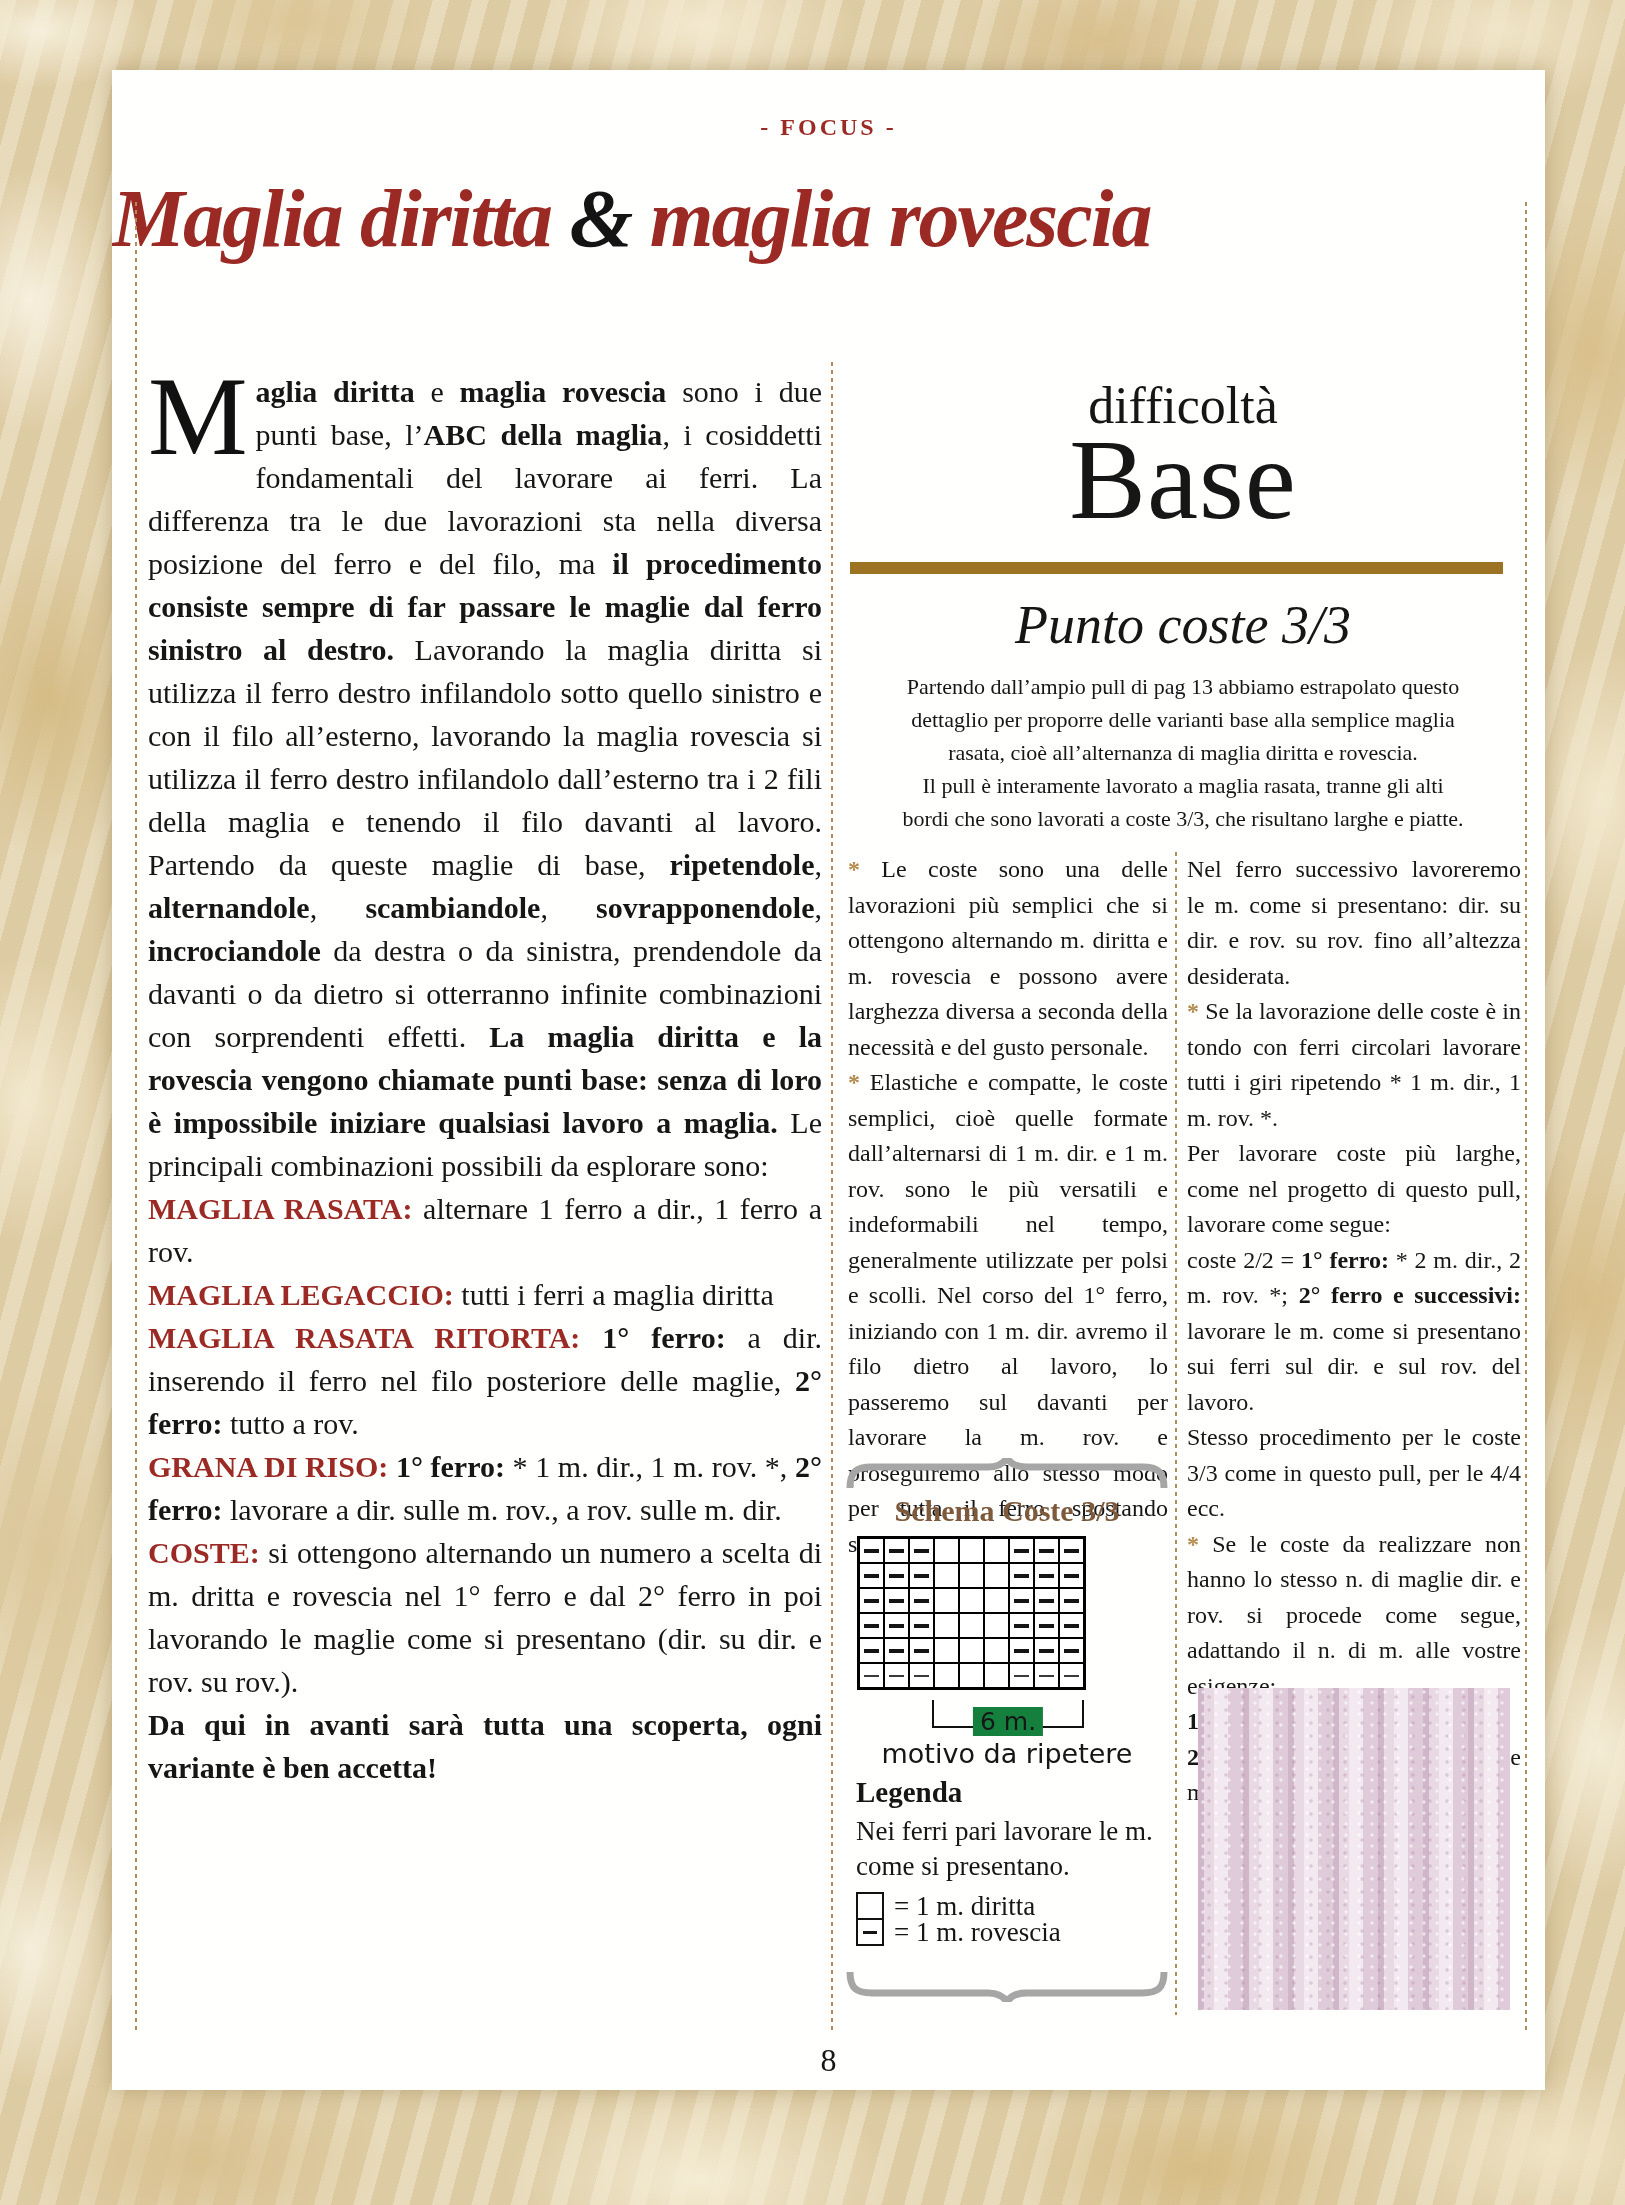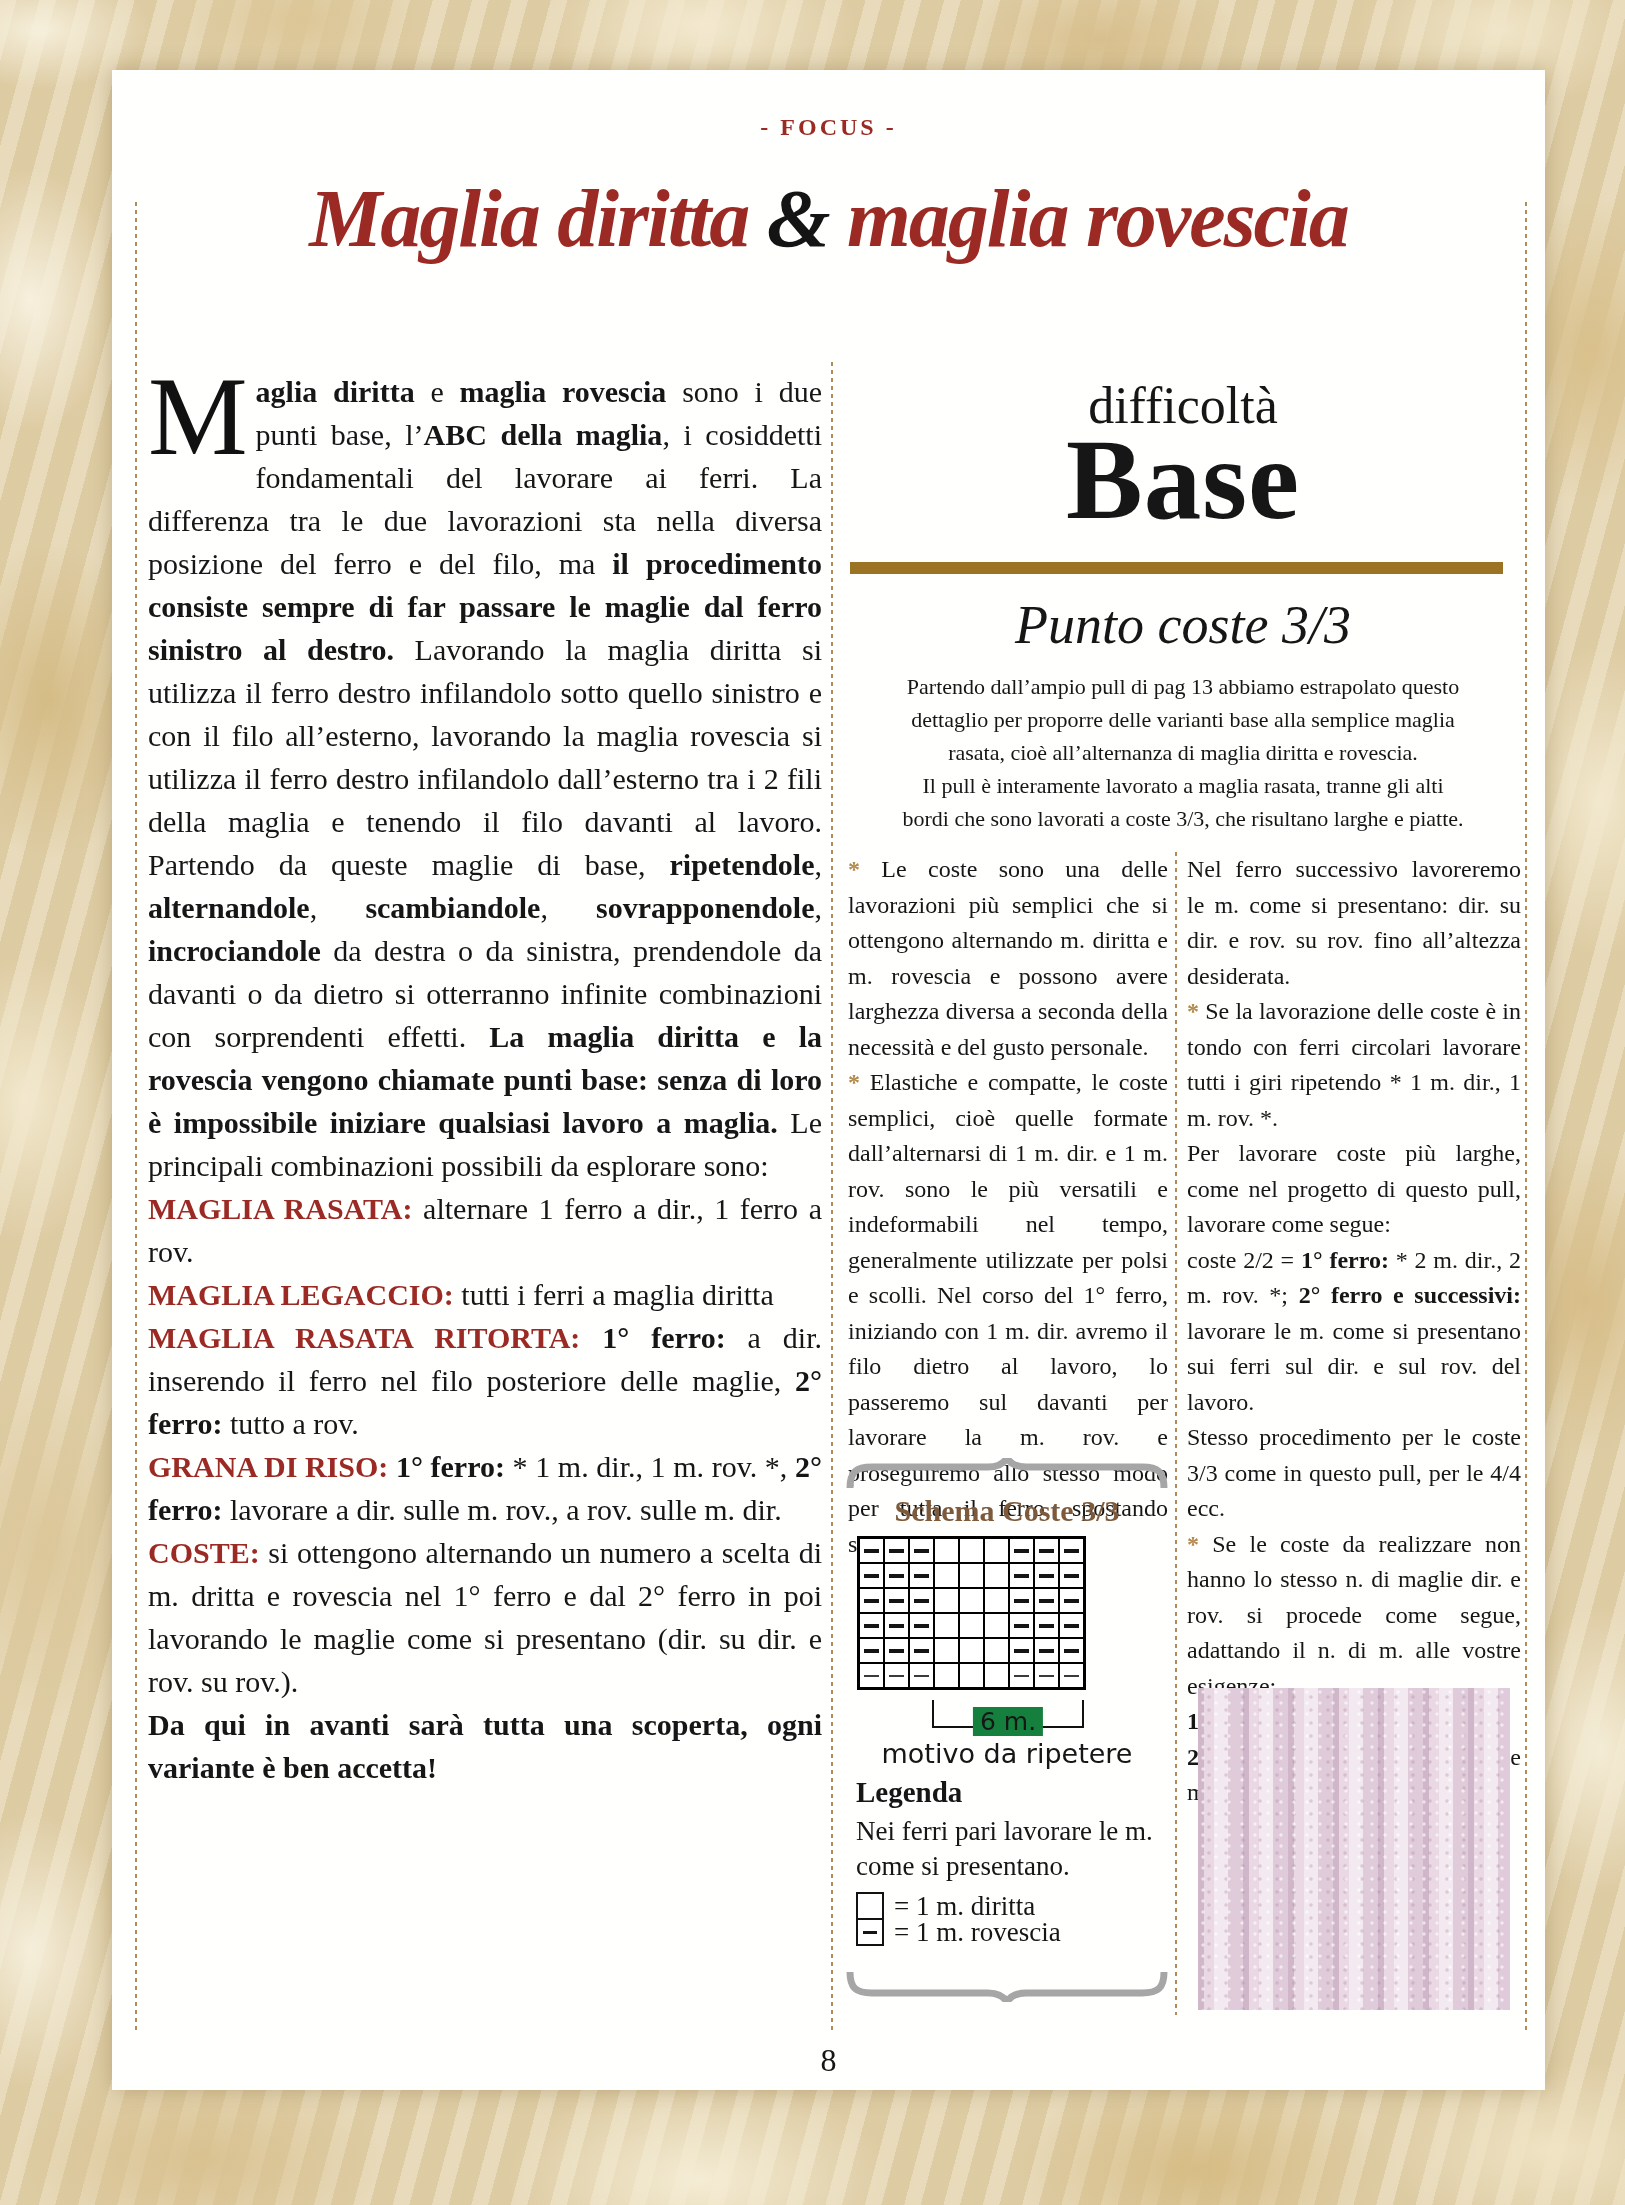--- a/index.html
+++ b/index.html
@@ -40,21 +40,21 @@
   .page{
     position:absolute;left:112px;top:70px;width:1433px;height:2020px;
     background:#fffffe;box-shadow:0 0 20px rgba(120,95,45,.35);overflow:hidden;
   }
   .abs{position:absolute;}
   .kicker{
     left:0;top:44px;width:100%;text-align:center;color:var(--red);
     font-weight:bold;font-size:24px;letter-spacing:3px;
   }
   .title{
-    left:0;top:104px;width:100%;text-align:center;
+    left:0;top:104px;width:100%;text-align:left;
     font-style:italic;font-weight:bold;font-size:82px;line-height:1.1;letter-spacing:-2px;
   }
   .t-red{color:var(--red);} .t-blk{color:#141414;}
   .vdash{
     width:2px;background:repeating-linear-gradient(180deg, var(--dash) 0 4px, transparent 4px 8px);
   }
   .dash-l{left:23px;top:132px;height:1828px;}
   .dash-r{left:1413px;top:132px;height:1828px;}
   .dash-c{left:719px;top:292px;height:1668px;}
   .dash-s{left:1063px;top:782px;height:1163px;}
@@ -62,21 +62,21 @@
   .leftcol{left:36px;top:300px;width:674px;font-size:30px;line-height:43px;}
   .leftcol p{margin:0;text-align:justify;}
   .drop{
     float:left;font-size:112px;line-height:84px;padding:4px 8px 0 0;color:#111;
   }
   .s-b{font-weight:bold;}
   .s-rb{font-weight:bold;color:var(--red);}
   .s-g{font-weight:bold;color:var(--star);}
 
   .difficolta{left:733px;top:310px;width:676px;text-align:center;font-size:52px;line-height:1;}
-  .base{left:733px;top:352px;width:676px;text-align:center;font-weight:bold;font-size:115px;line-height:1;letter-spacing:1px;}
+  .base{left:733px;top:352px;width:676px;text-align:center;font-weight:normal;font-size:115px;line-height:1;letter-spacing:1px;}
   .goldbar{left:738px;top:492px;width:653px;height:12px;background:var(--gold-bar);}
   .punto{left:733px;top:520px;width:676px;text-align:center;font-style:italic;font-size:54px;line-height:1.3;}
   .intro{
     left:733px;top:600px;width:676px;text-align:center;font-weight:normal;
     font-size:22px;line-height:33px;white-space:pre-line;
   }
   .subcol{font-size:24px;line-height:35.5px;}
   .subcol p{margin:0;text-align:justify;}
   .sub-a{left:736px;top:782px;width:320px;}
   .sub-b{left:1075px;top:782px;width:334px;}

